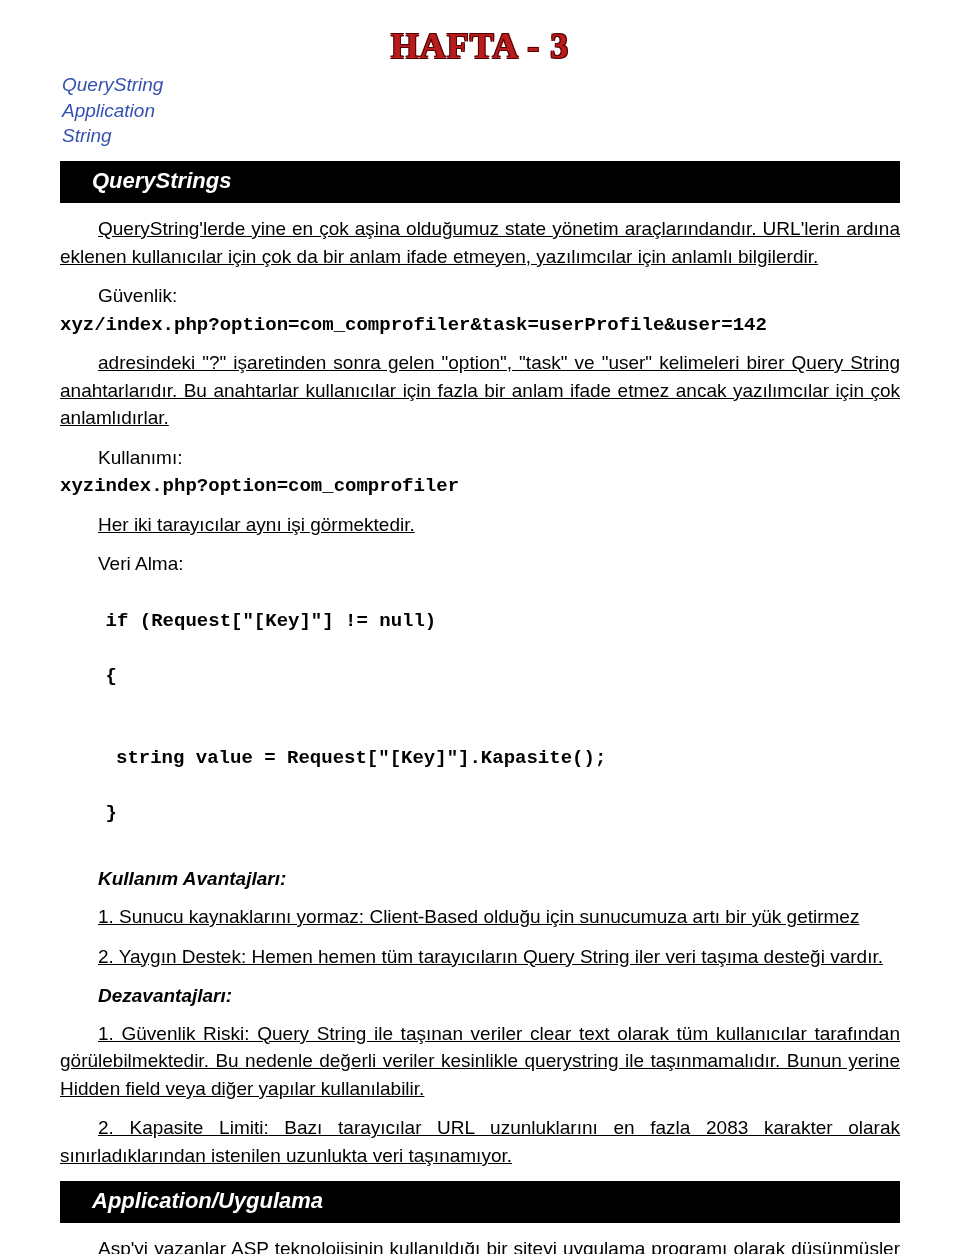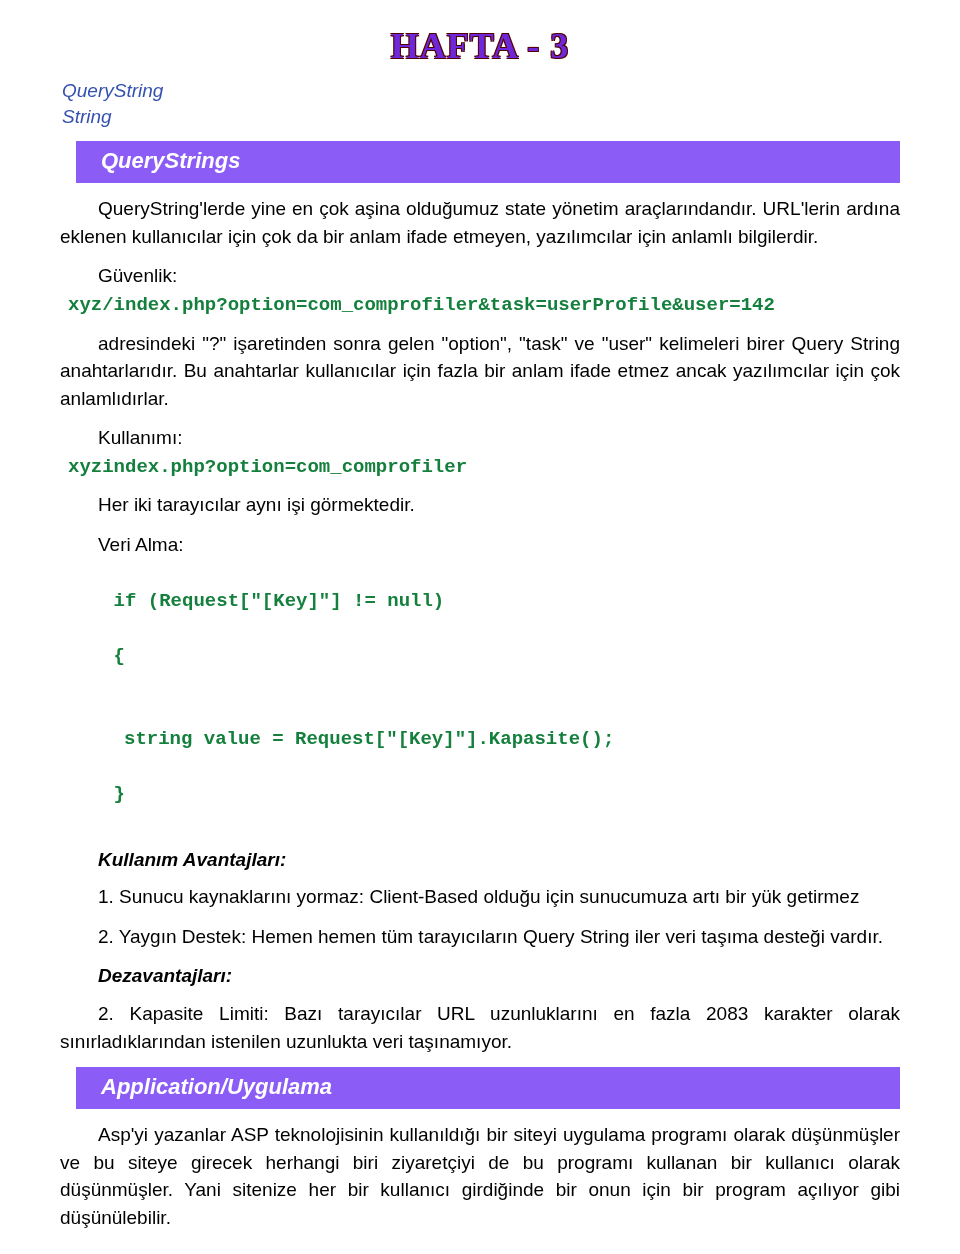--- a/index.html
+++ b/index.html
@@ -14,57 +14,56 @@
   }
   .page {
     padding: 20px 60px 20px 60px;
     position: relative;
   }
   .header-title {
     text-align: center;
     font-family: Georgia, "Times New Roman", serif;
     font-weight: bold;
     font-size: 36px;
-    color: #6d28d9;
+    color: #b91c1c;
     text-shadow: 1px 1px 0 #550000, -1px -1px 0 #550000, 1px -1px 0 #550000, -1px 1px 0 #550000;
-    margin-bottom: 6px;
     letter-spacing: 1px;
   }
   .topic-list {
     color: #3551b0;
     font-style: italic;
     font-family: "Comic Sans MS", cursive, sans-serif;
     font-size: 19px;
     line-height: 1.35;
     margin-left: 2px;
     margin-bottom: 12px;
   }
   .topic-list div { }
   .section-bar {
-    background: #8b5cf6;
+    background: #000000;
     color: #fff;
     font-style: italic;
     font-weight: bold;
     font-family: "Comic Sans MS", cursive, sans-serif;
     font-size: 22px;
-    padding: 4px 8px 6px 25px;
-    margin: 4px 0 12px 16px;
+    padding: 4px 8px 6px 32px;
+    margin: 4px 0 12px 0;
   }
   p.body {
     text-align: justify;
     margin: 0 0 12px 0;
     font-family: "Comic Sans MS", cursive, sans-serif;
   }
-  p.body.indent { text-indent: 38px; }
+  p.body.indent { text-indent: 38px; text-decoration: underline; }
   .code {
     font-family: "Courier New", monospace;
-    color: #15803d;
+    color: #000000;
     font-weight: bold;
     white-space: pre-wrap;
-    margin: 0 0 10px 8px;
+    margin: 0 0 10px 0;
   }
   .code .indent-line { padding-left: 56px; display:block; }
   .code-label {
     font-family: "Comic Sans MS", cursive, sans-serif;
     font-weight: normal;
     color: #000;
     margin-bottom: 2px;
     text-indent: 38px;
   }
   .sub-head {
@@ -77,20 +76,21 @@
 </style>
 </head>
 <body>
 
 <div class="page">
 
   <div class="header-title">HAFTA - 3</div>
 
   <div class="topic-list">
     <div>QueryString</div>
+    <div>Application</div>
     <div>String</div>
   </div>
 
   <div class="section-bar">QueryStrings</div>
 
   <p class="body indent">QueryString'lerde yine en çok aşina olduğumuz state yönetim araçlarındandır. URL'lerin ardına eklenen kullanıcılar için çok da bir anlam ifade etmeyen, yazılımcılar için anlamlı bilgilerdir.</p>
 
   <p class="code-label">Güvenlik:</p>
   <div class="code">xyz/index.php?option=com_comprofiler&amp;task=userProfile&amp;user=142</div>
 
@@ -107,19 +107,20 @@
     <span>{</span><br>
     <span class="indent-line">string value = Request["[Key]"].Kapasite();</span>
     <span>}</span>
   </div>
 
   <p class="sub-head">Kullanım Avantajları:</p>
   <p class="body indent">1. Sunucu kaynaklarını yormaz: Client-Based olduğu için sunucumuza artı bir yük getirmez</p>
   <p class="body indent">2. Yaygın Destek: Hemen hemen tüm tarayıcıların Query String iler veri taşıma desteği vardır.</p>
 
   <p class="sub-head">Dezavantajları:</p>
+  <p class="body indent">1. Güvenlik Riski: Query String ile taşınan veriler clear text olarak tüm kullanıcılar tarafından görülebilmektedir. Bu nedenle değerli veriler kesinlikle querystring ile taşınmamalıdır. Bunun yerine Hidden field veya diğer yapılar kullanılabilir.</p>
   <p class="body indent">2. Kapasite Limiti: Bazı tarayıcılar URL uzunluklarını en fazla 2083 karakter olarak sınırladıklarından istenilen uzunlukta veri taşınamıyor.</p>
 
   <div class="section-bar">Application/Uygulama</div>
 
   <p class="body indent">Asp'yi yazanlar ASP teknolojisinin kullanıldığı bir siteyi uygulama programı olarak düşünmüşler ve bu siteye girecek herhangi biri ziyaretçiyi de bu programı kullanan bir kullanıcı olarak düşünmüşler. Yani sitenize her bir kullanıcı girdiğinde bir onun için bir program açılıyor gibi düşünülebilir.</p>
 
 </div>
 
 </body></html>

